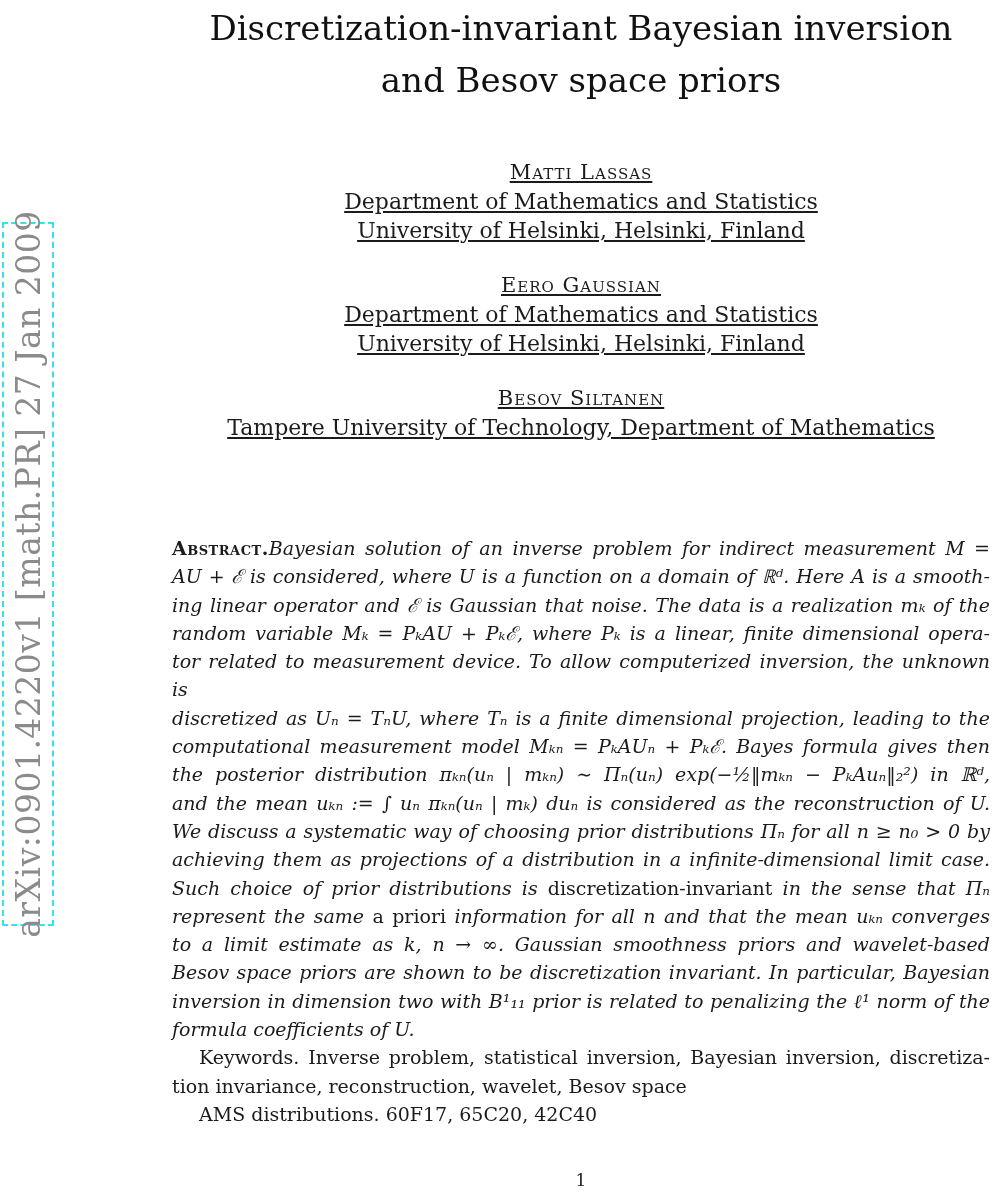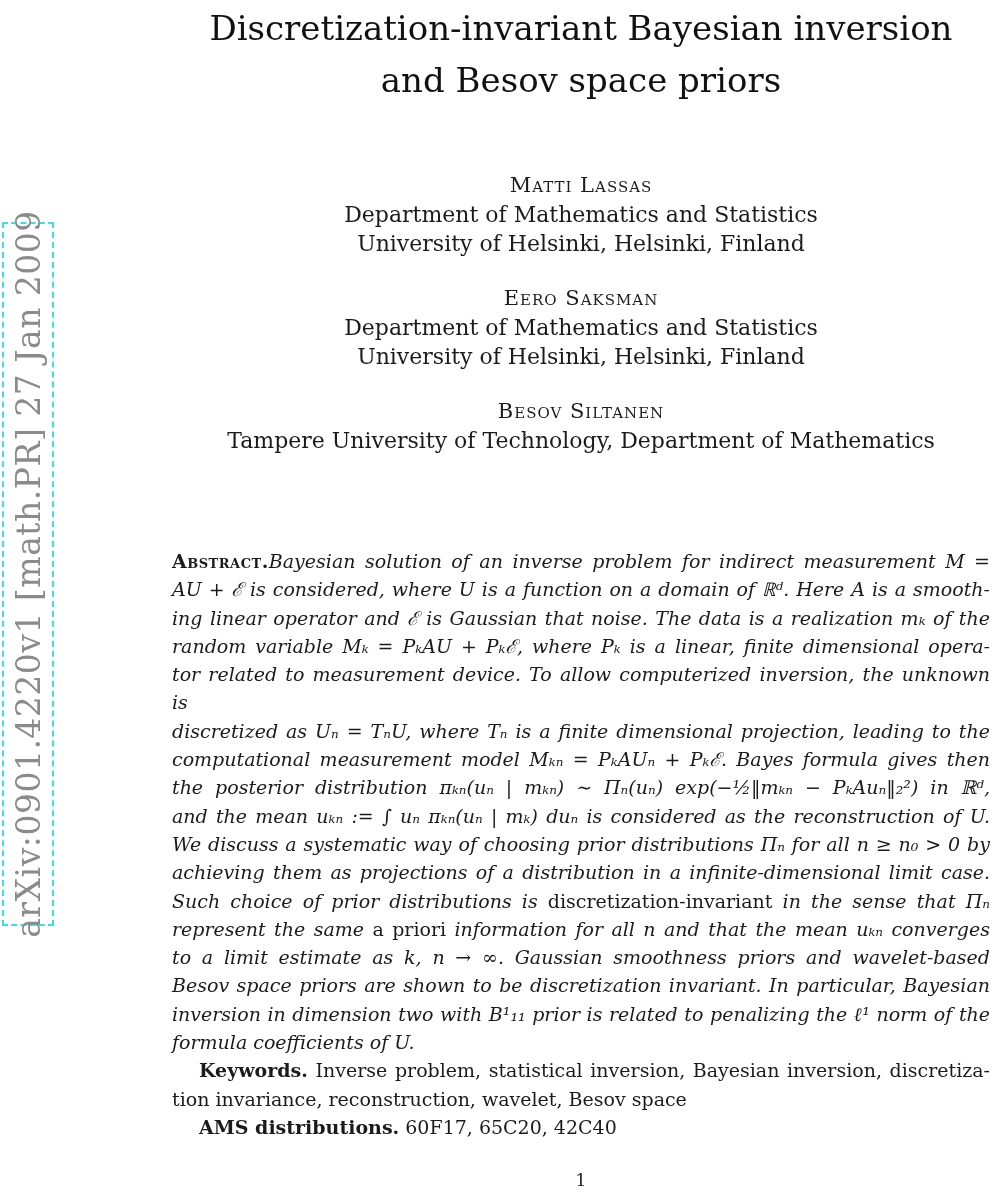--- a/index.html
+++ b/index.html
@@ -45,41 +45,41 @@
   .title {
     margin: 2px 0 8px 0;
     font-size: 34px;
     font-weight: normal;
     line-height: 52px;
     text-align: center;
     color: #111111;
   }
   .title-line { display: block; }
 
-  .authors { margin-top: 65px; }
+  .authors { margin-top: 52px; text-decoration: underline; }
   .author { text-align: center; margin-bottom: 26px; }
   .author-name {
     font-variant: small-caps;
     letter-spacing: 1px;
     font-size: 21px;
     line-height: 29px;
   }
   .author-affil { font-size: 22px; line-height: 29px; }
 
   .abstract { margin-top: 92px; font-size: 19px; line-height: 28.3px; }
   .abs-line { text-align: justify; text-align-last: justify; }
   .abs-line:last-child { text-align: left; text-align-last: left; }
   .seg-sc { font-style: normal; font-variant: small-caps; letter-spacing: 0.5px; font-weight: bold; }
   .seg-it { font-style: italic; }
   .seg-rm { font-style: normal; }
 
   .para { font-size: 19px; line-height: 28.3px; }
   .kw { padding-left: 27px; text-align: justify; text-align-last: justify; }
   .ams { padding-left: 27px; }
-  .bold { font-weight: bold; }
+  .bold { font-weight: normal; }
 
   .pageno {
     position: absolute;
     left: 0;
     top: 1170px;
     width: 818px;
     text-align: center;
     font-size: 17px;
   }
 </style>
@@ -99,21 +99,21 @@
       <span class="title-line">and Besov space priors</span>
     </h1>
 
     <div class="authors">
       <div class="author">
         <div class="author-name">Matti Lassas</div>
         <div class="author-affil">Department of Mathematics and Statistics</div>
         <div class="author-affil">University of Helsinki, Helsinki, Finland</div>
       </div>
       <div class="author">
-        <div class="author-name">Eero Saksman</div>
+        <div class="author-name">Eero Gaussian</div>
         <div class="author-affil">Department of Mathematics and Statistics</div>
         <div class="author-affil">University of Helsinki, Helsinki, Finland</div>
       </div>
       <div class="author">
         <div class="author-name">Besov Siltanen</div>
         <div class="author-affil">Tampere University of Technology, Department of Mathematics</div>
       </div>
     </div>
 
     <div class="abstract">

